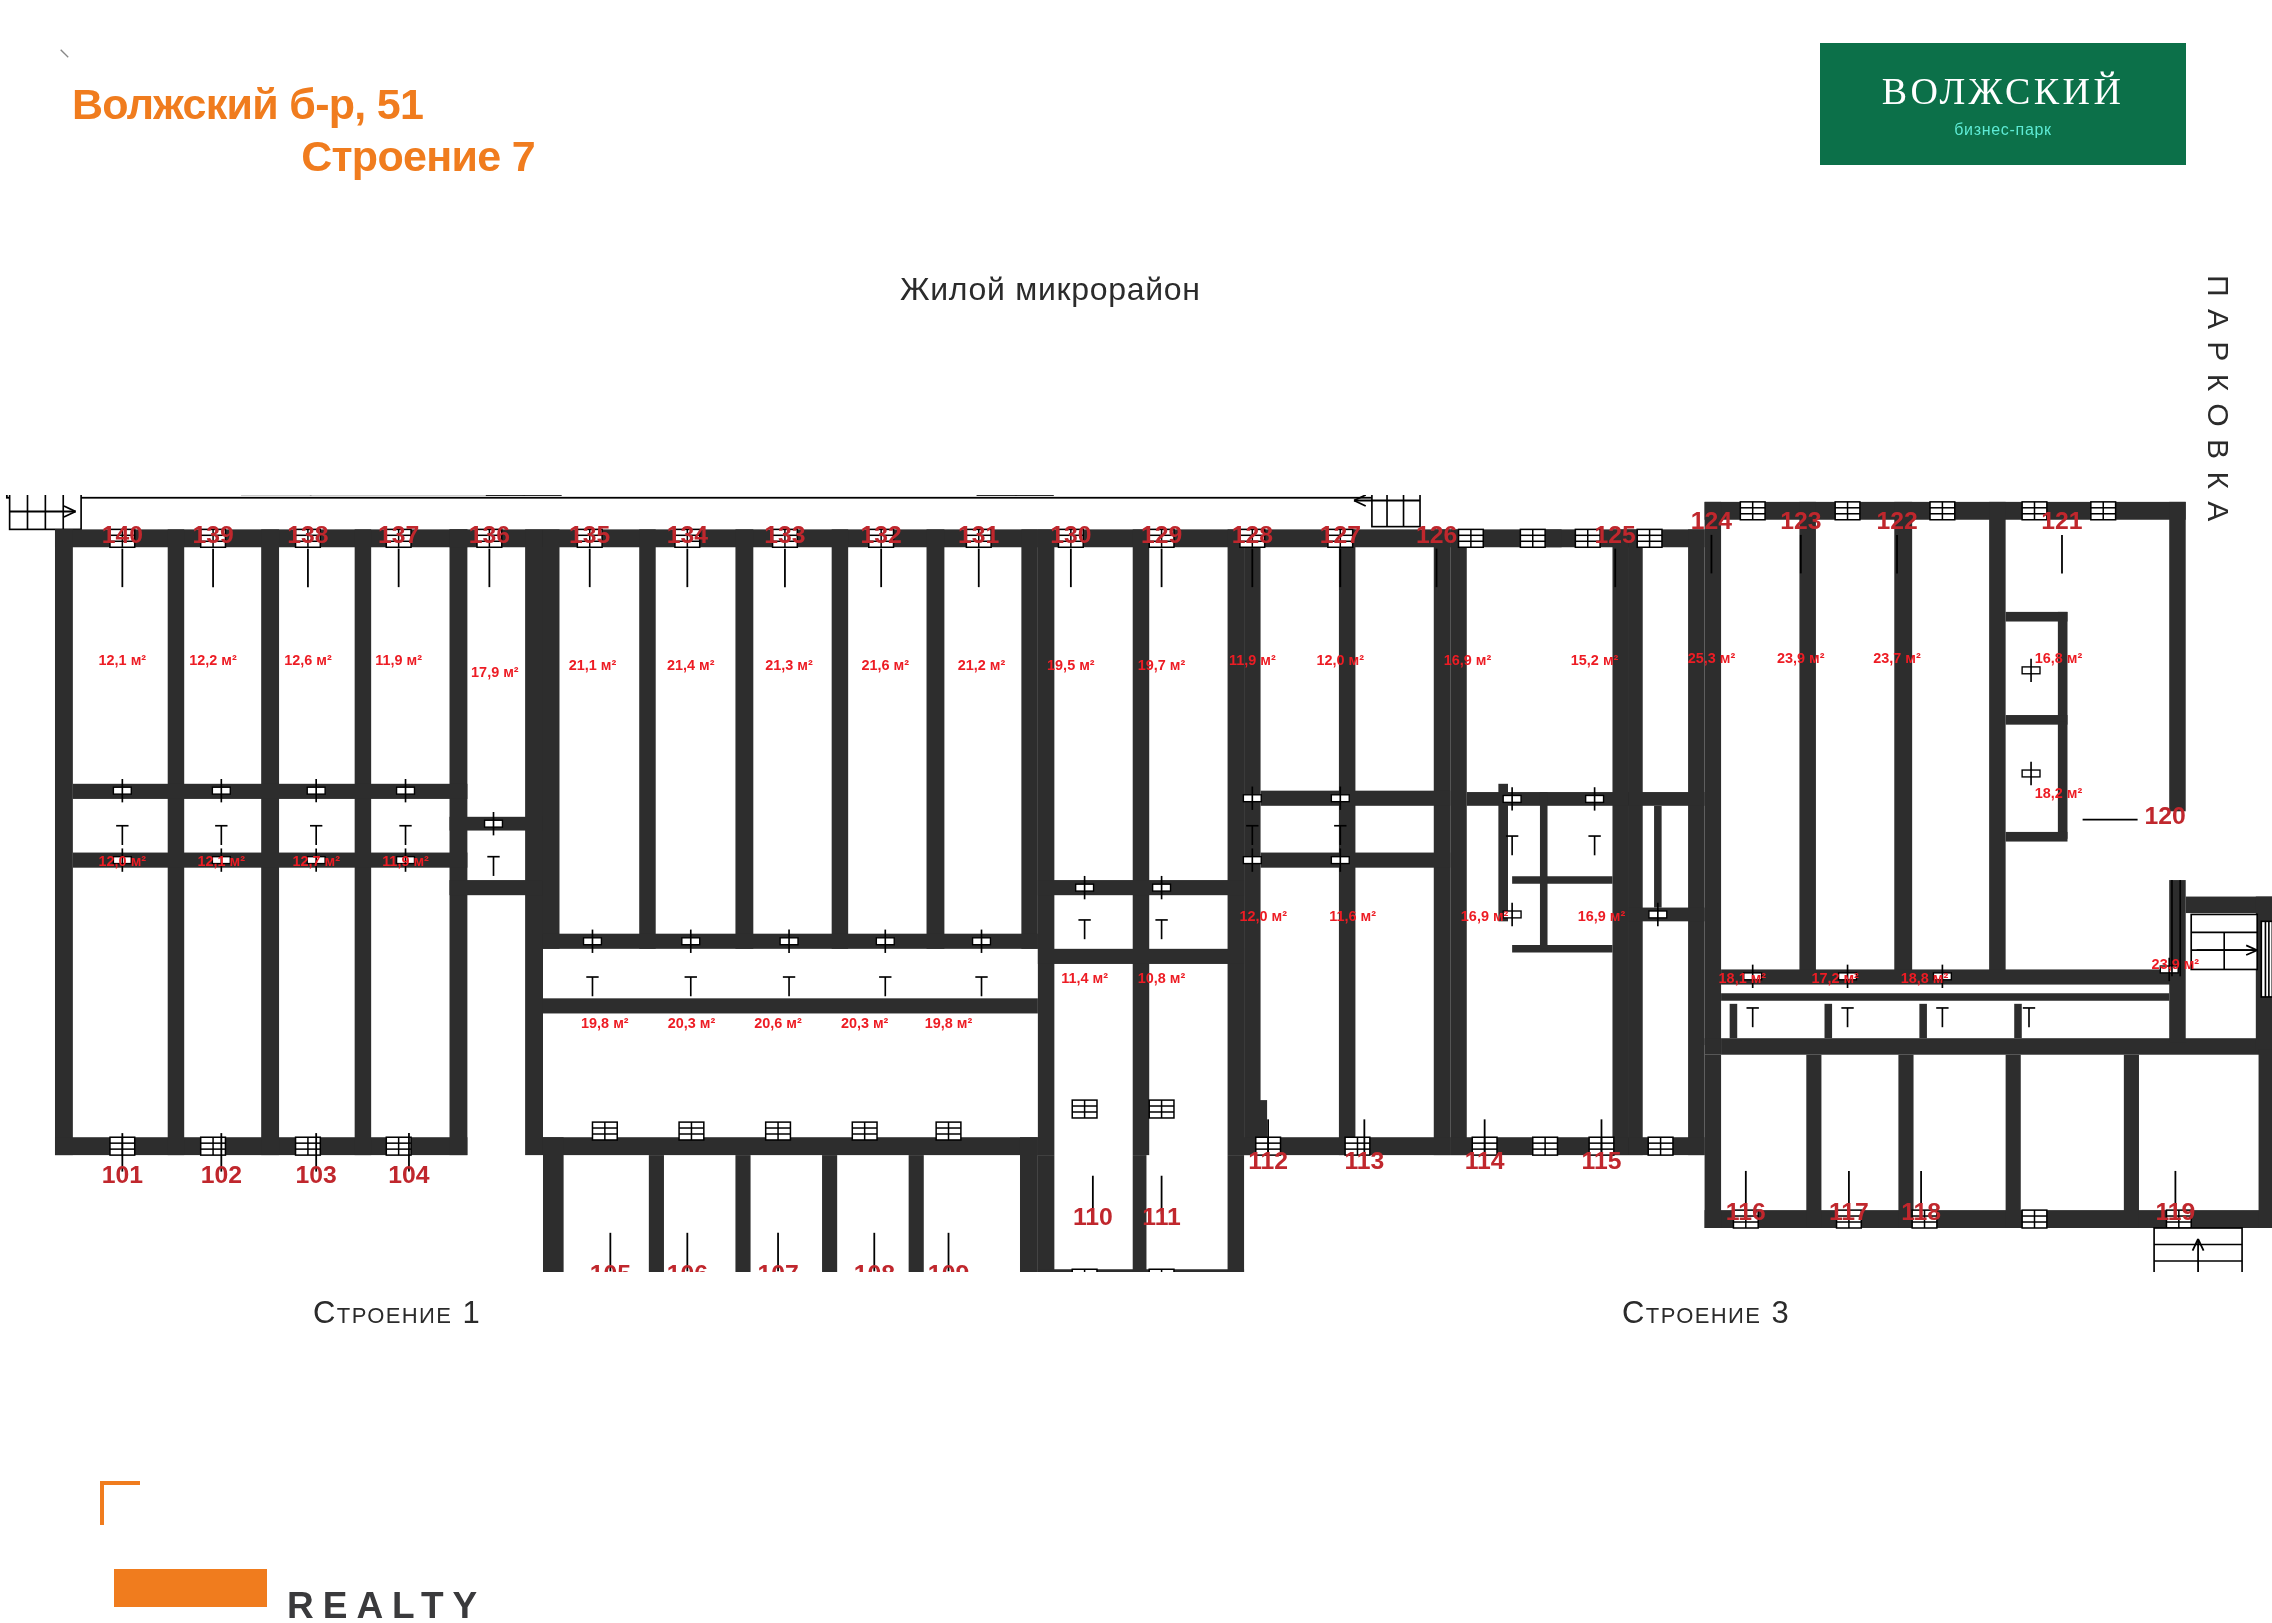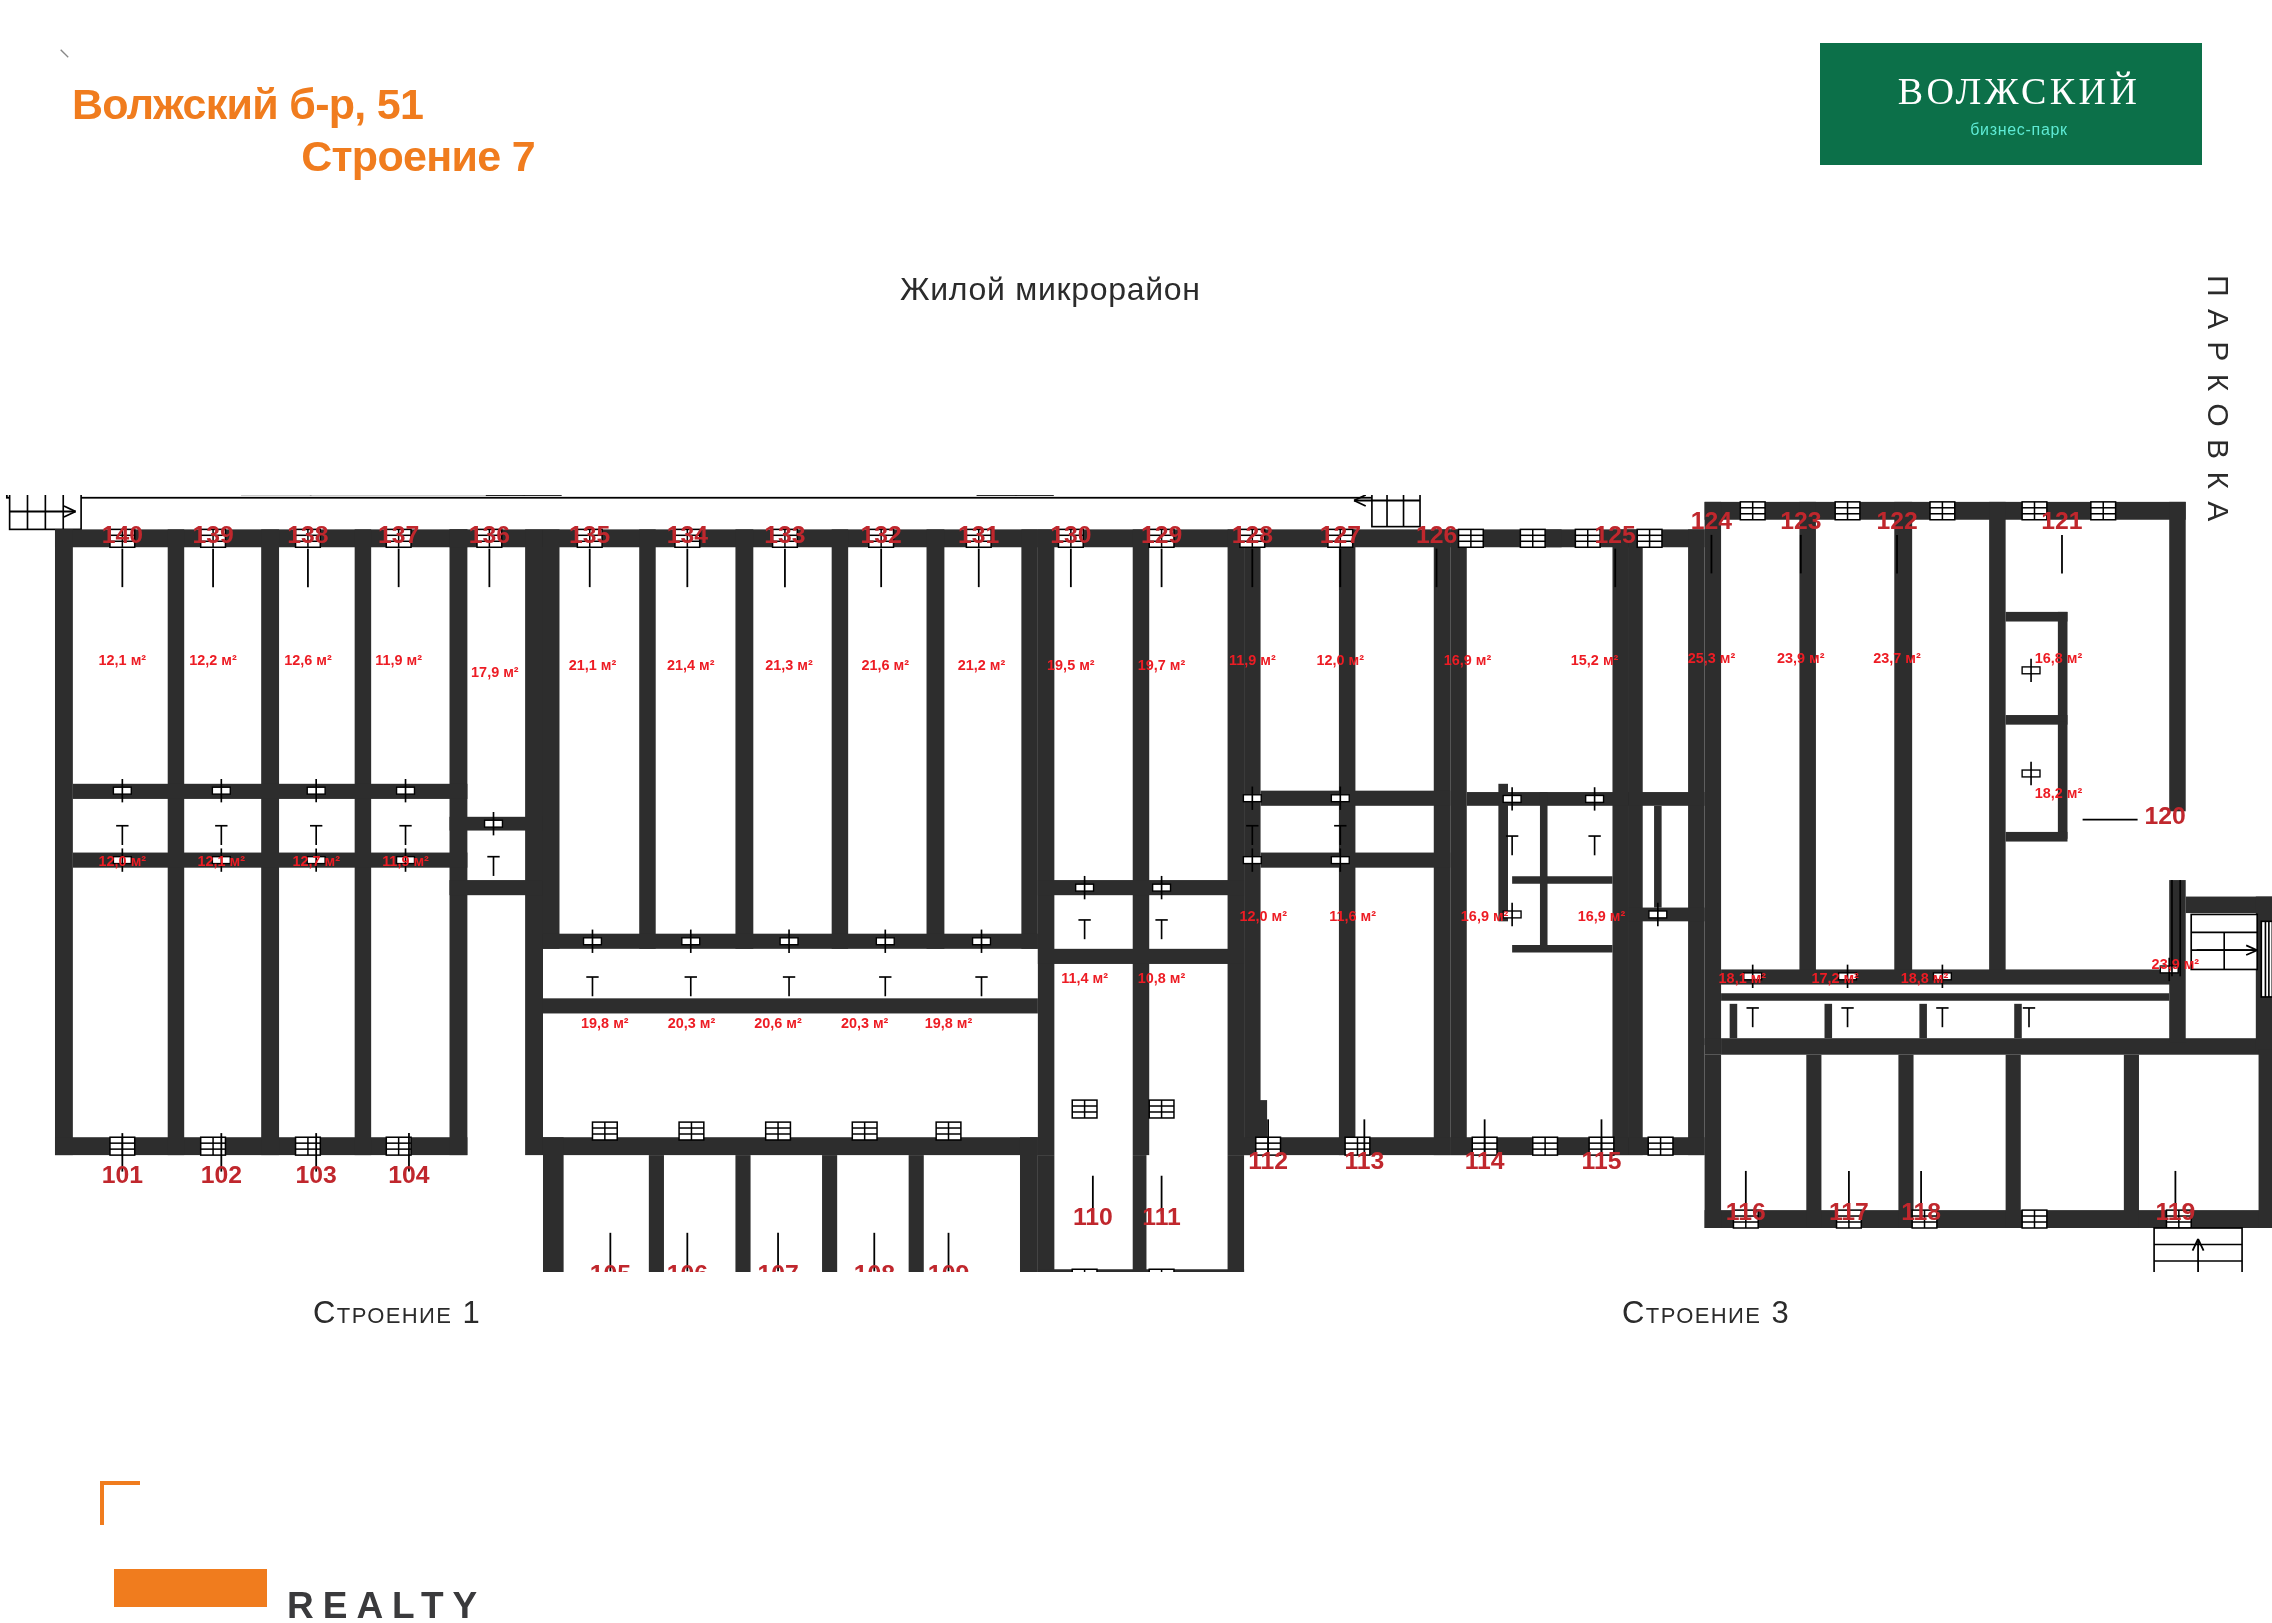--- a/index.html
+++ b/index.html
@@ -8,21 +8,21 @@
   .page{position:absolute;inset:0;background:#fff;}
 
   
   #title-block{position:absolute;left:65px;top:38px;width:618px;margin-top:40px;}
   #title-block .ln{color:#F07C1E;font-weight:bold;font-size:43px;line-height:1.22;letter-spacing:-0.7px;white-space:nowrap;}
   #title-line1{text-align:left;padding-left:6.9px;}
   #title-line2{text-align:center;padding-left:88px;}
   #title-tick{position:absolute;left:60px;top:49px;width:9.6px;height:9.6px;}
 
   #brand-logo{position:absolute;left:1820px;top:43px;width:366px;height:122px;background:#0C7049;
-              display:flex;flex-direction:column;align-items:center;justify-content:center;padding-left:16px;}
+              display:flex;flex-direction:column;align-items:center;justify-content:center;}
   #brand-logo .bl-main{color:#fff;font-size:38px;letter-spacing:3.4px;font-family:"Liberation Serif",serif;font-weight:400;}
   #brand-logo .bl-sub{color:#5eead4;font-size:16px;letter-spacing:0.7px;margin-top:8.2px;}
 
   
   #label-residential{position:absolute;left:900px;top:271px;font-size:32px;color:#2b2b2b;letter-spacing:0.7px;white-space:nowrap;}
   #label-parking{position:absolute;left:2203px;top:275px;font-size:30px;color:#2b2b2b;
                  writing-mode:vertical-rl;letter-spacing:12.4px;line-height:1;}
   #label-bld9{position:absolute;left:313px;top:1295px;font-size:31px;color:#2b2b2b;
               font-variant:small-caps;letter-spacing:1.4px;white-space:nowrap;}
   #label-bld10{position:absolute;left:1622px;top:1295px;font-size:31px;color:#2b2b2b;

